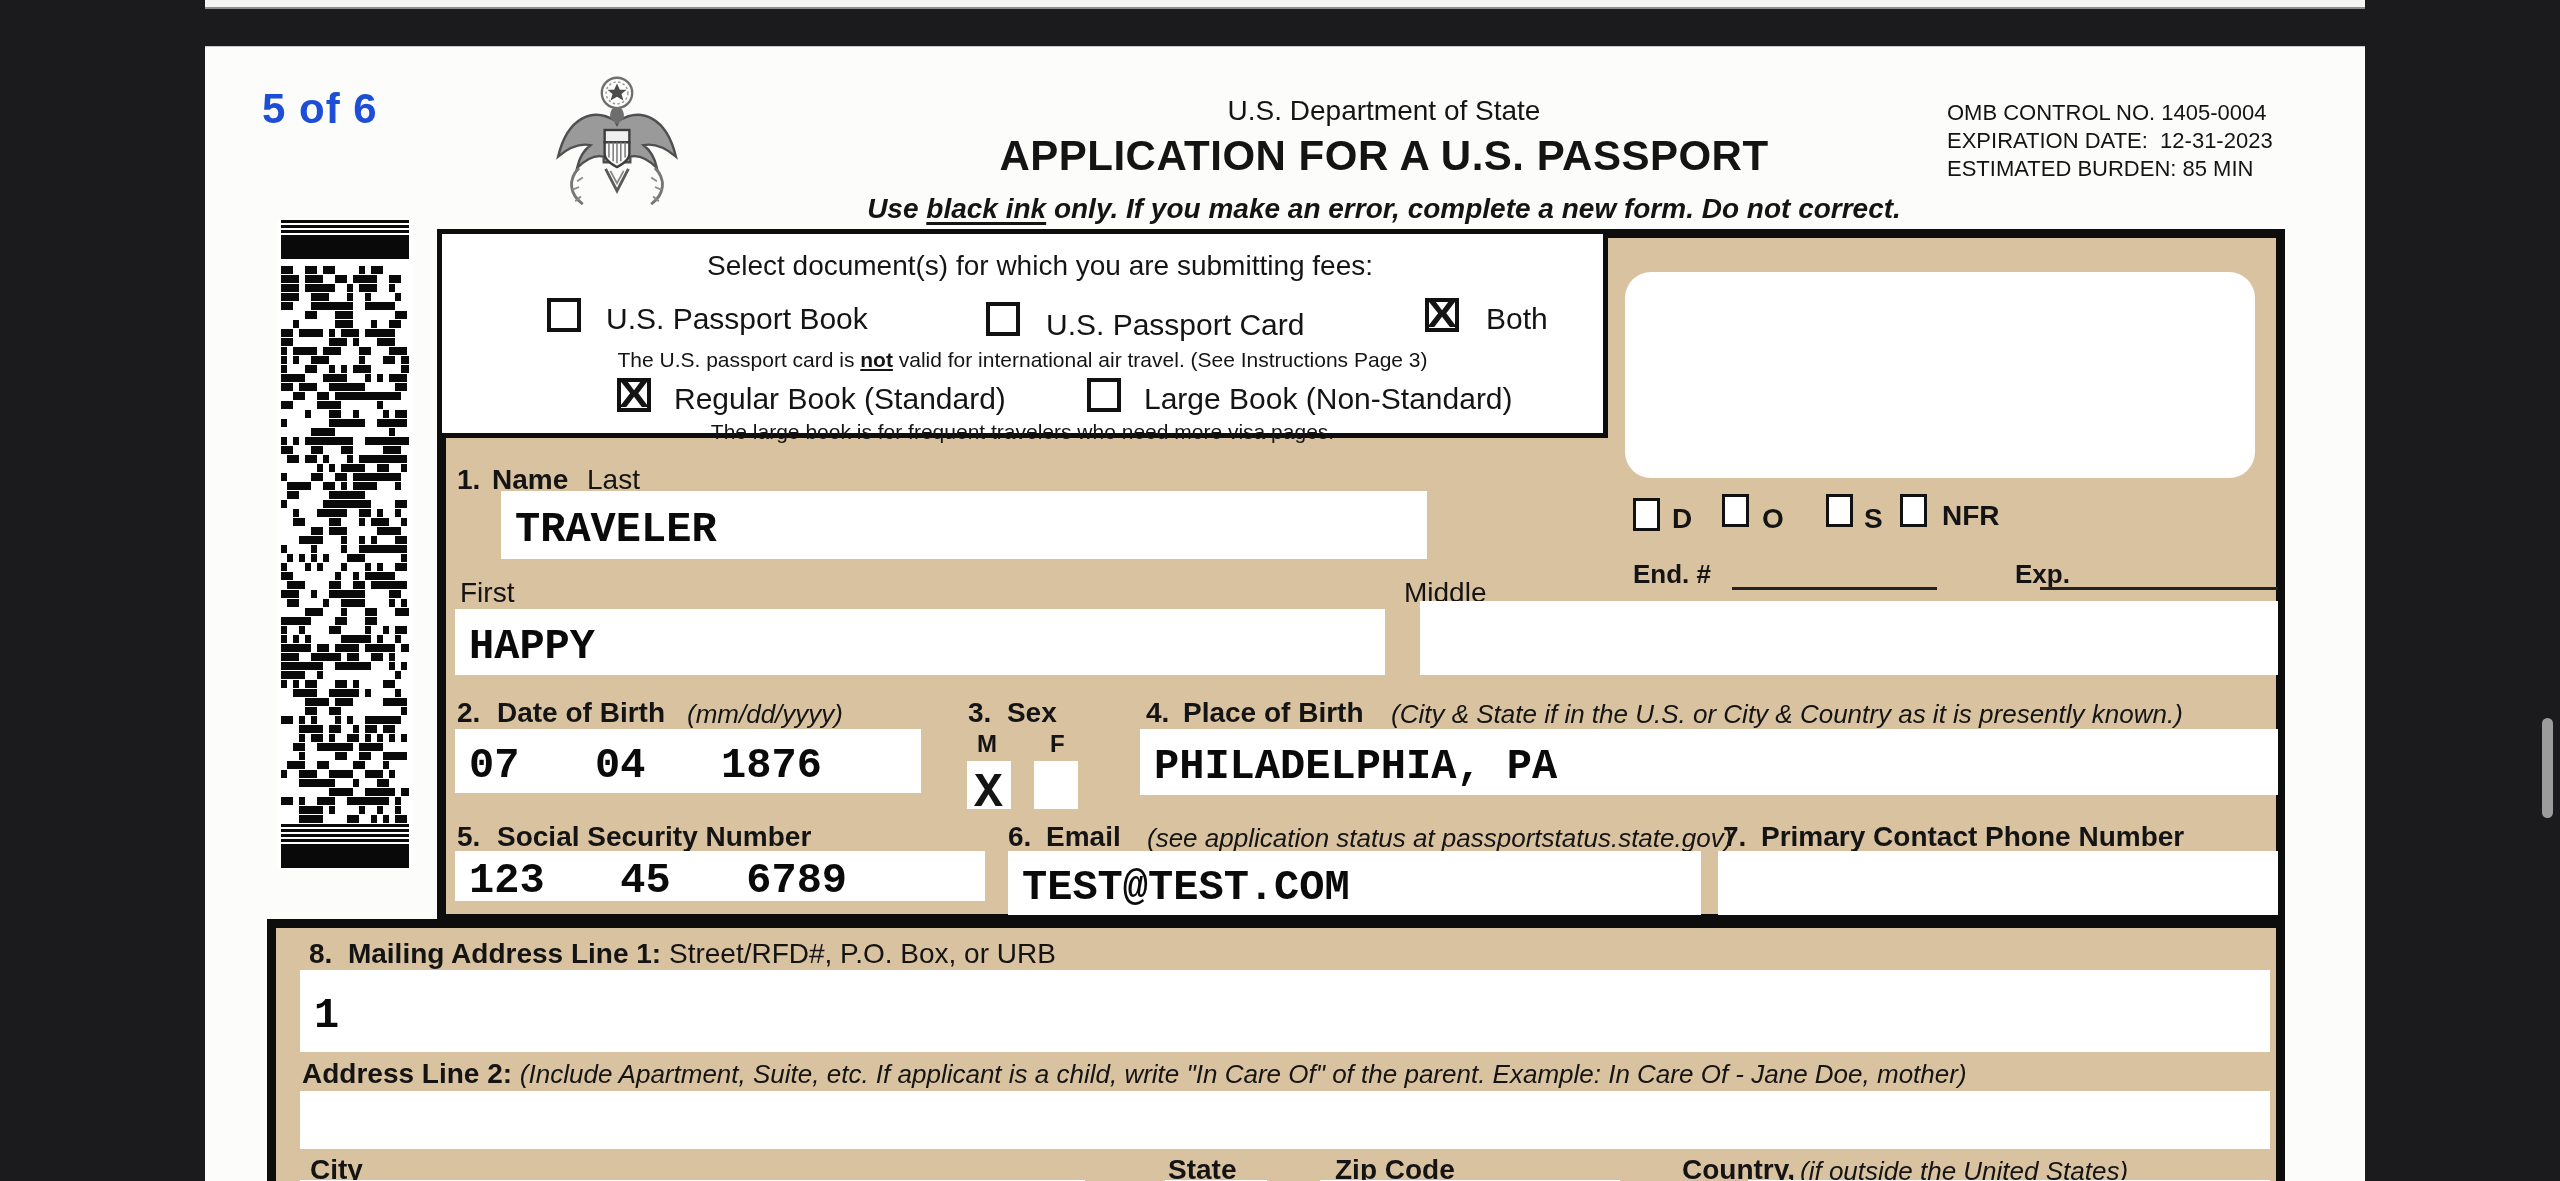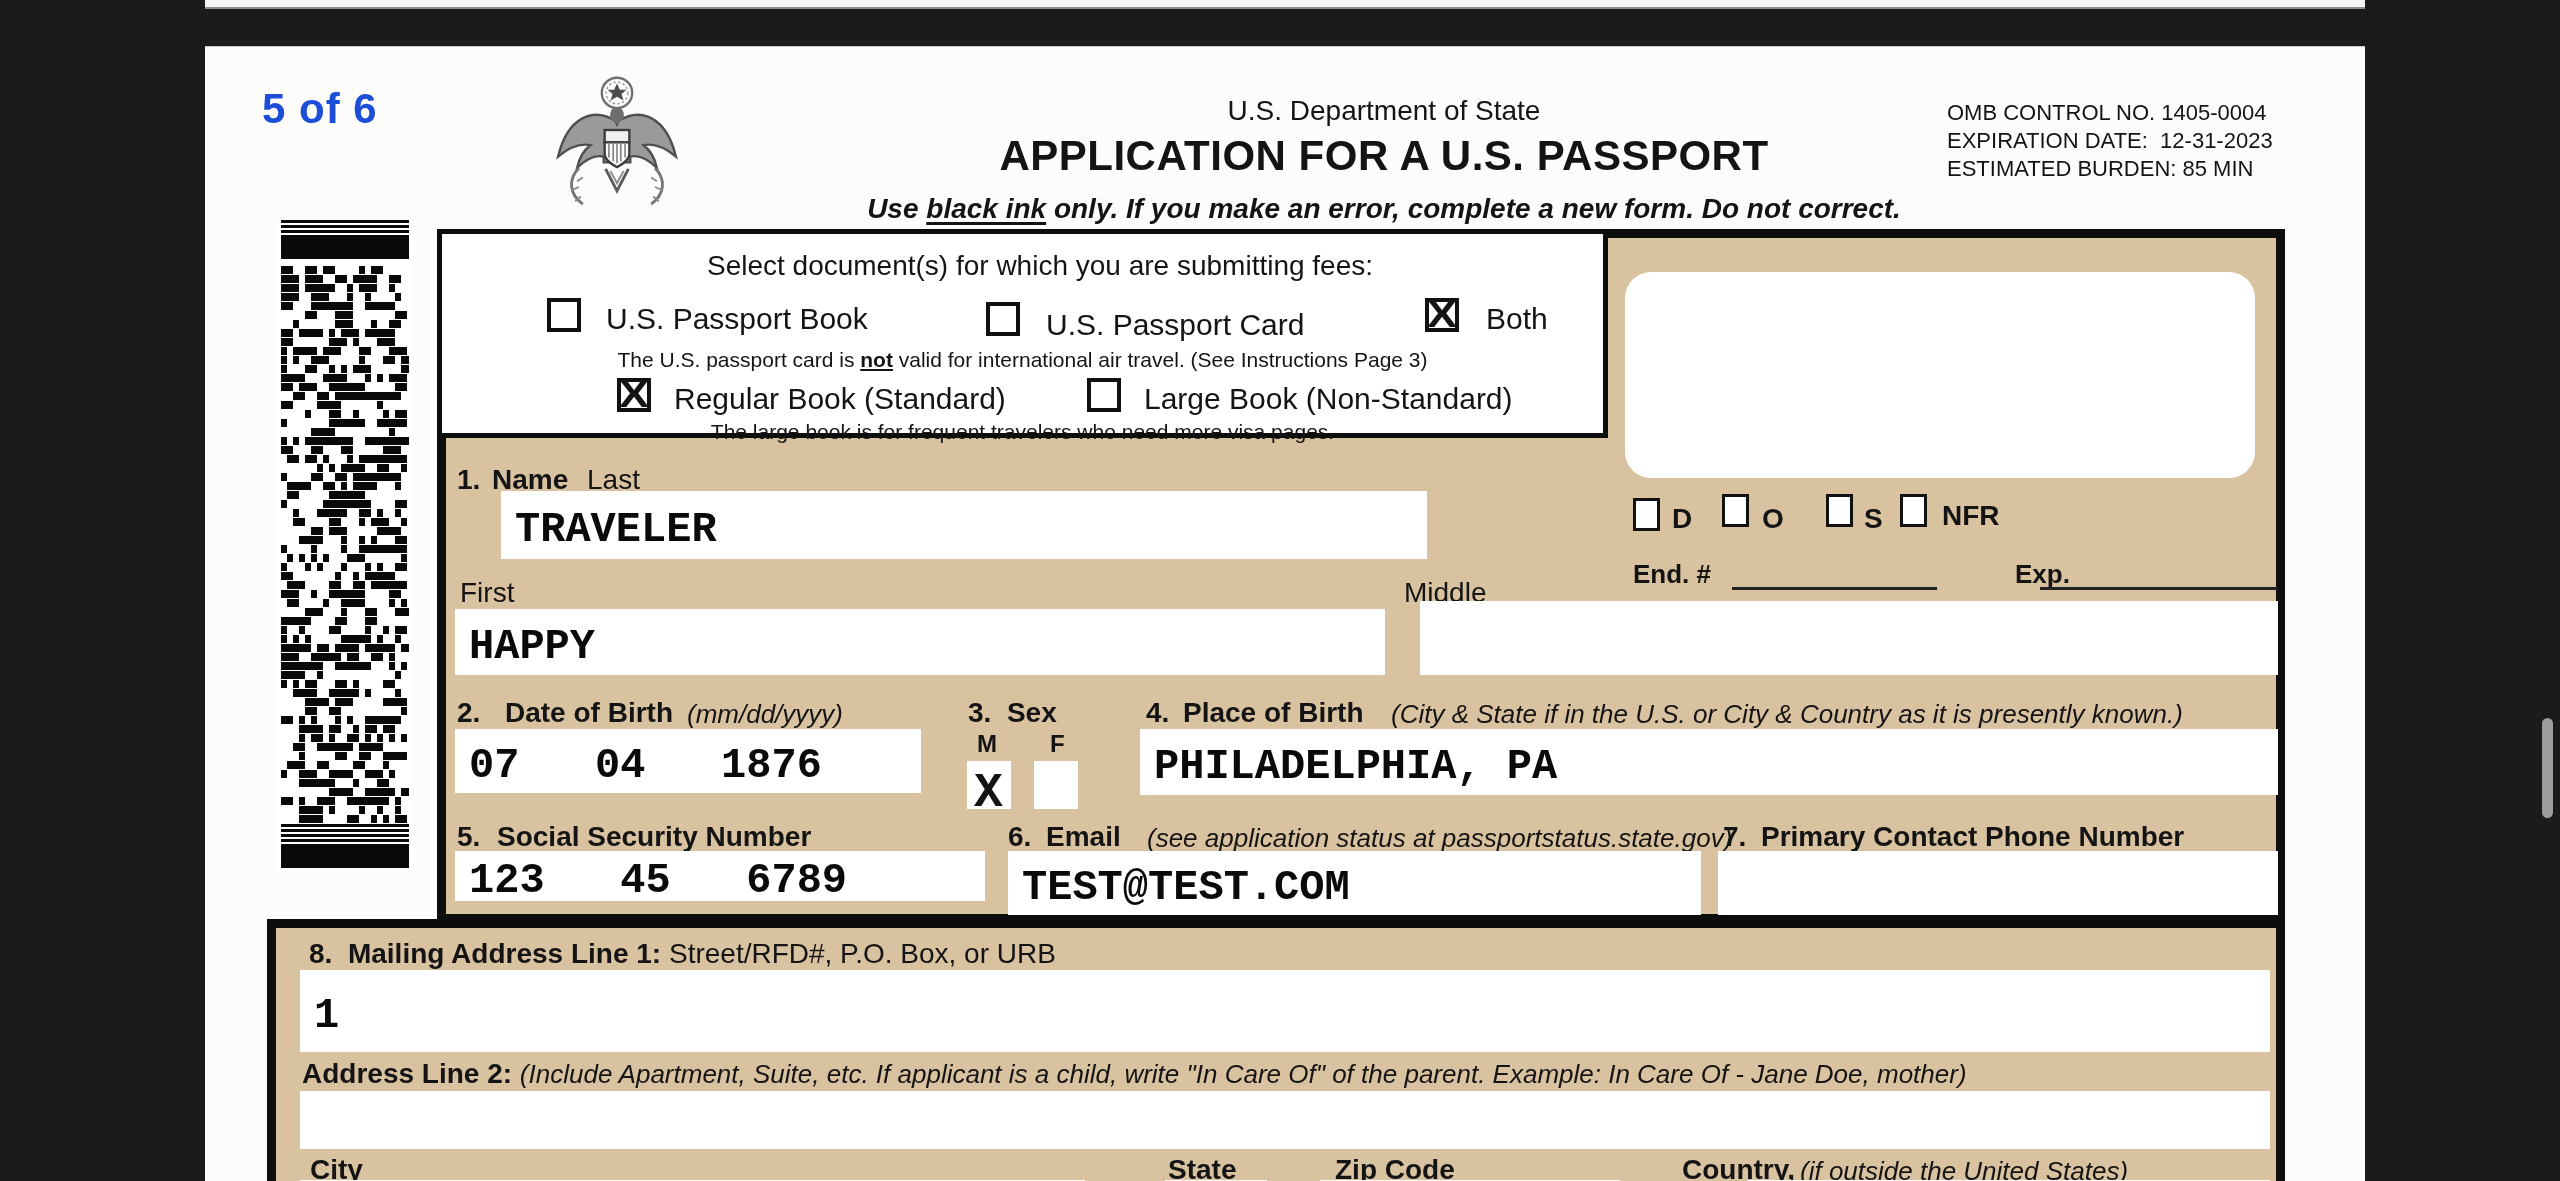--- a/index.html
+++ b/index.html
@@ -700,21 +700,21 @@
     <div class="lbl" style="left:255px;top:530px;">First</div>
     <div class="field" style="left:250px;top:562px;width:930px;height:66px;">
         <span class="val">HAPPY</span>
       </div>
     <div class="lbl" style="left:1199px;top:530px;">Middle</div>
     <div class="field" style="left:1215px;top:554px;width:858px;height:74px;">
         <span class="val"></span>
       </div>
 
     <div class="lbl b" style="left:252px;top:650px;">2.</div>
-    <div class="lbl b" style="left:300px;top:650px;">Date of Birth</div>
+    <div class="lbl b" style="left:292px;top:650px;">Date of Birth</div>
     <div class="hint" style="left:482px;top:652px;">(mm/dd/yyyy)</div>
     <div class="field" style="left:250px;top:682px;width:466px;height:64px;">
         <span class="val">07   04   1876</span>
       </div>
 
     <div class="lbl b" style="left:763px;top:650px;"><span>3.</span>  <span>Sex</span></div>
     <div class="mf" style="left:772px;top:683px;">M</div>
     <div class="mf" style="left:845px;top:683px;">F</div>
     <div class="sexbox" style="left:762px;top:714px;width:44px;height:48px;">
         <span class="sexmark" style="position:absolute;left:7px;top:8px;">X</span>

